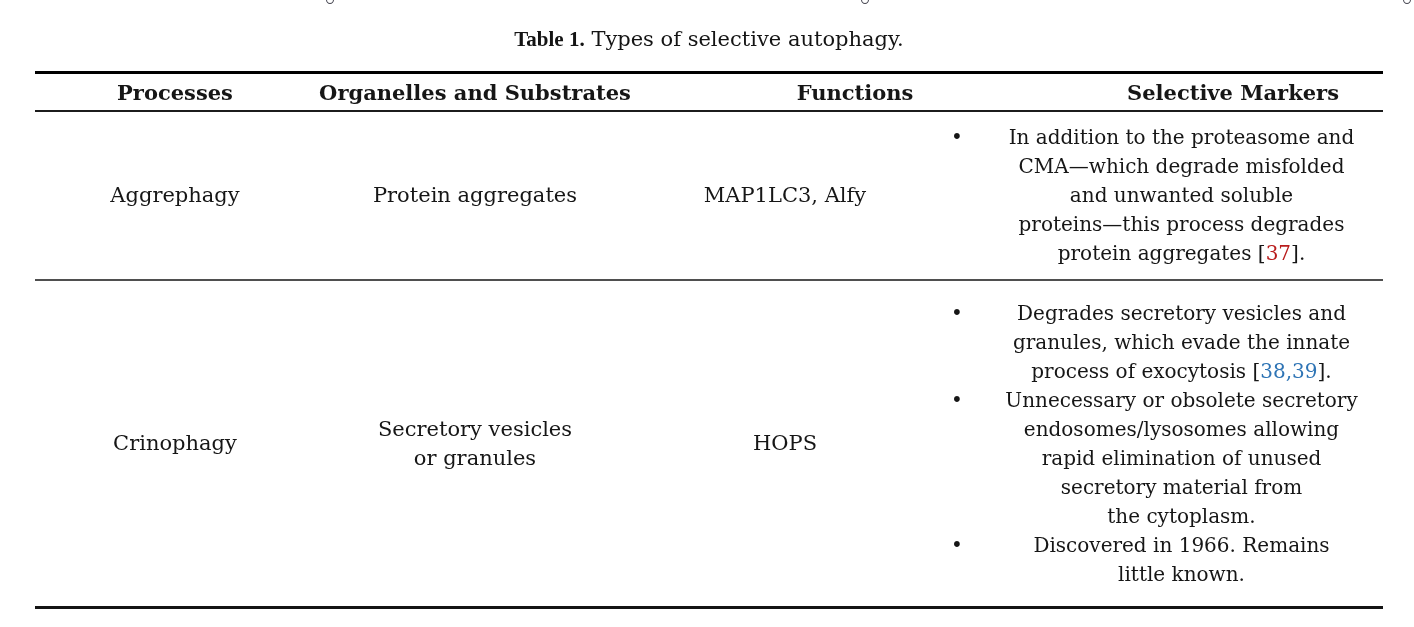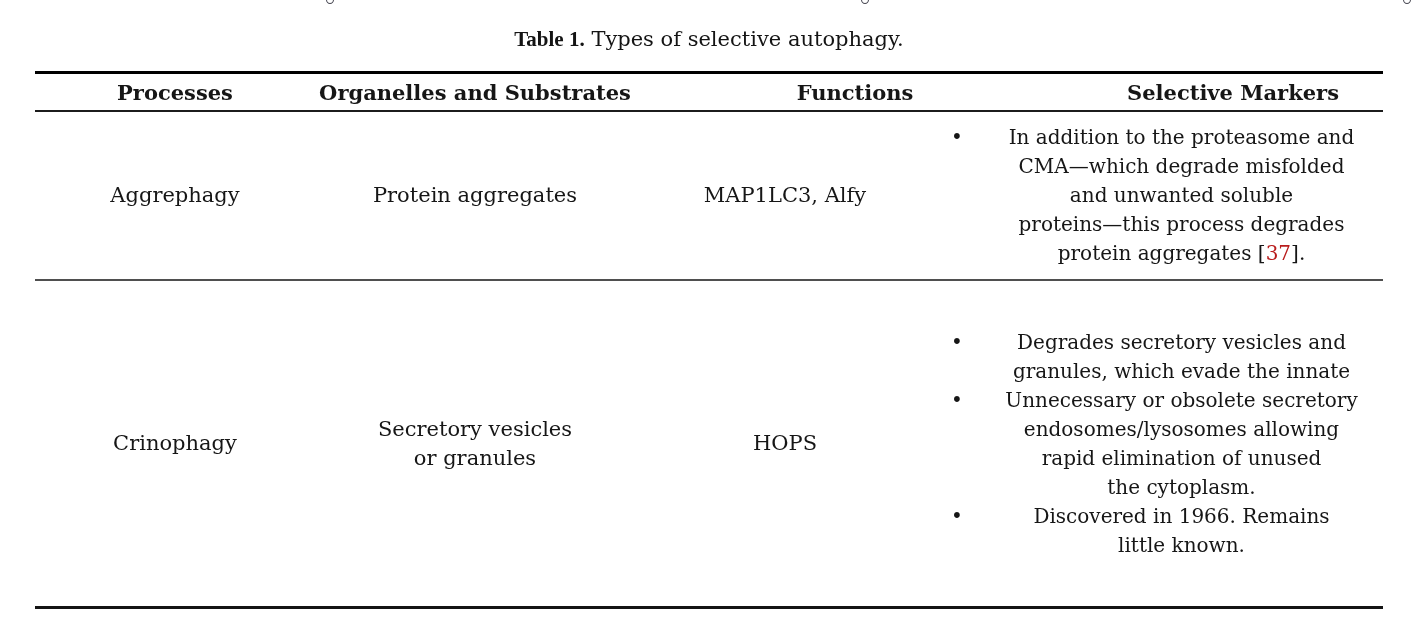--- a/index.html
+++ b/index.html
@@ -87,28 +87,30 @@
       <div class="cell c2 pre">Secretory vesicles
 or granules</div>
       <div class="cell c3">HOPS</div>
       <div class="cell c4">
         <div class="fn-list">
             <div class="fn-item">
               <span class="fn-bullet">•</span>
               <div class="fn-text">
                 <div class="fn-line"><span>Degrades secretory vesicles and</span></div>
                 <div class="fn-line"><span>granules, which evade the innate</span></div>
+                <div class="fn-line"><span>process of exocytosis [</span><span class="cite" style="color: rgb(46, 116, 181);">38,39</span><span>].</span></div>
               </div>
             </div>
             <div class="fn-item">
               <span class="fn-bullet">•</span>
               <div class="fn-text">
                 <div class="fn-line"><span>Unnecessary or obsolete secretory</span></div>
                 <div class="fn-line"><span>endosomes/lysosomes allowing</span></div>
                 <div class="fn-line"><span>rapid elimination of unused</span></div>
+                <div class="fn-line"><span>secretory material from</span></div>
                 <div class="fn-line"><span>the cytoplasm.</span></div>
               </div>
             </div>
             <div class="fn-item">
               <span class="fn-bullet">•</span>
               <div class="fn-text">
                 <div class="fn-line"><span>Discovered in 1966. Remains</span></div>
                 <div class="fn-line"><span>little known.</span></div>
               </div>
             </div>

